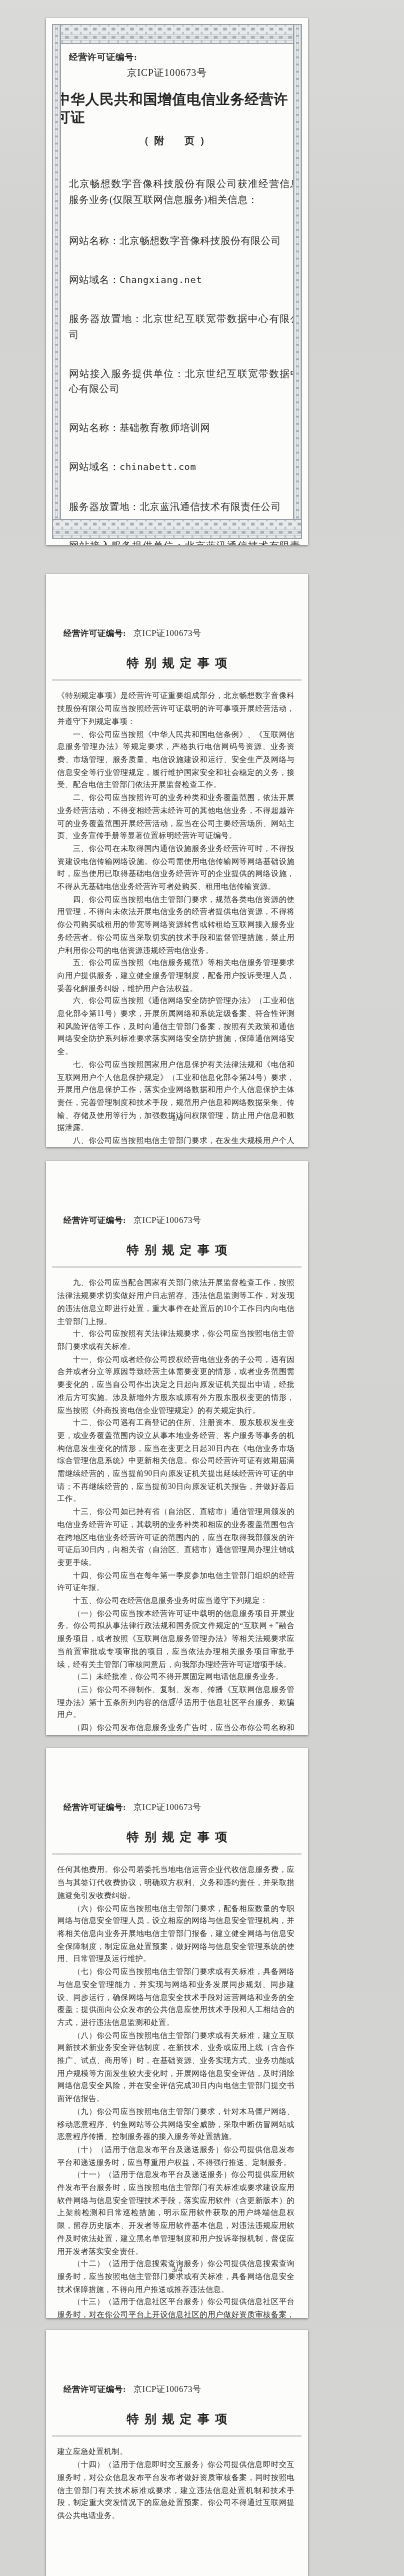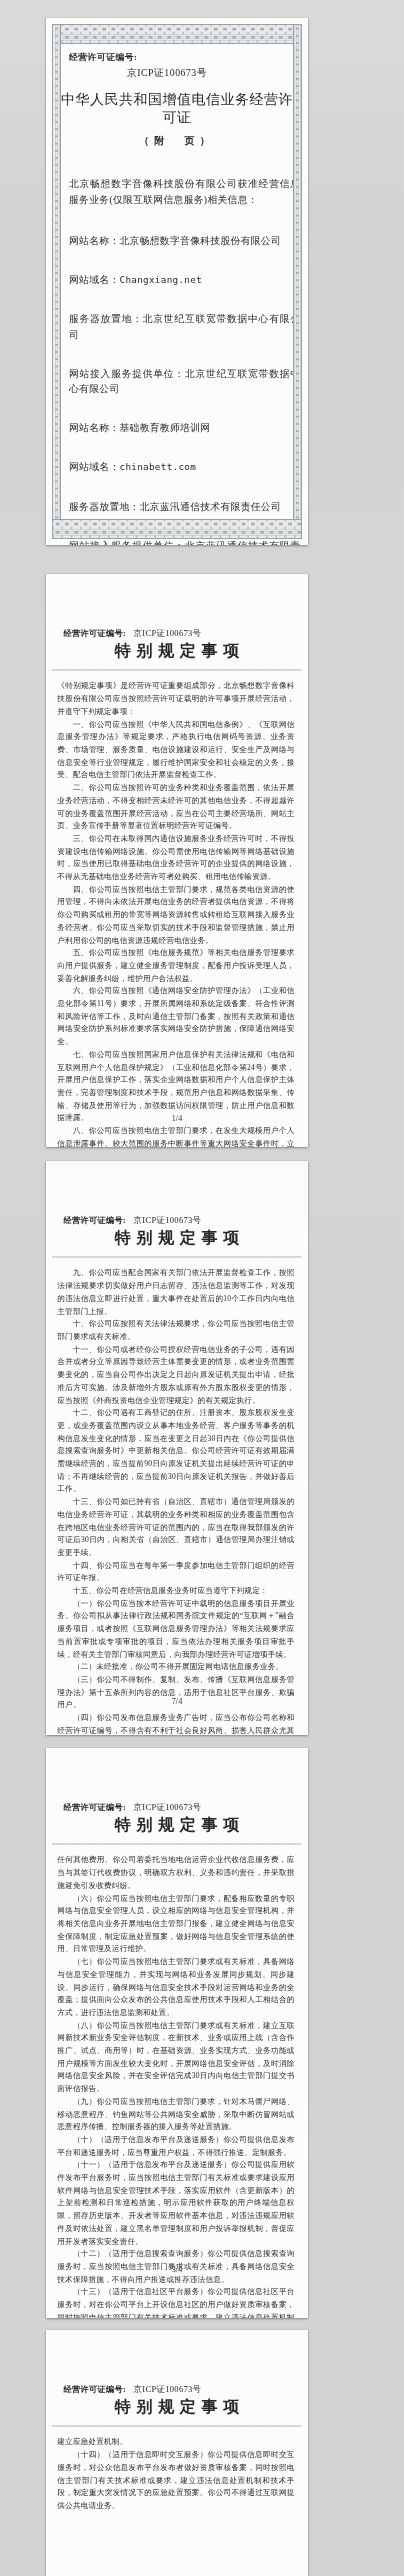--- a/index.html
+++ b/index.html
@@ -26,31 +26,31 @@
   .orn-v{top:6.2px;bottom:6.2px;width:6.7px;
     background:
       radial-gradient(circle 1.3px at 50% 50%, #a9afb4 98%, transparent) 0 0/6.7px 7.2px repeat,
       repeating-linear-gradient(90deg,#cfd4d7 0 0.5px,#e7e9eb 0.5px 2.1px);}
   .orn-left{left:6.2px;}
   .orn-right{right:6.2px;}
 
   .lic-head{margin:34px 28px 0 23px;font-size:8.8px;letter-spacing:0.5px;}
   .lic-head .lbl{font-weight:bold;}
   .lic-head .val{display:block;margin:3.1px 0 0 58px;font-size:9.8px;letter-spacing:0.5px;}
-  .lic-title{margin:11.3px 10.3px 0 10.3px;text-align:center;font-size:14px;font-weight:normal;letter-spacing:0.5px;}
+  .lic-title{margin:11.3px 10.3px 0 10.3px;text-align:left;font-size:14px;font-weight:bold;letter-spacing:0.5px;}
   .lic-subtitle{margin:6.2px 0 0 0;text-align:center;font-size:10px;font-weight:bold;letter-spacing:5.2px;}
   .lic-intro{margin:28px 7.7px 0 23px;font-size:9.8px;line-height:1.7;letter-spacing:0.3px;text-align:justify;}
   .lic-entries{margin:11.3px 7.7px 0 23px;}
   .entry{margin-top:24px;font-size:9.8px;line-height:1.55;letter-spacing:0.3px;text-align:justify;}
   .val.mono{font-family:"DejaVu Sans Mono","Liberation Mono",monospace;font-size:9.3px;}
 
   .sp-head{margin:54px 20.6px 0 17.5px;font-size:8.2px;letter-spacing:0.3px;}
   .sp-head .lbl{font-weight:bold;}
   .sp-head .val{margin-left:5.2px;font-size:8.5px;}
-  .sp-title{margin-top:1px;text-align:center;font-size:16px;font-weight:bold;letter-spacing:5.7px;text-indent:5.7px;font-family:Liberation Mono, monospace;}
+  .sp-title{margin-top:15px;text-align:center;font-size:12px;font-weight:bold;letter-spacing:5.7px;text-indent:5.7px;font-family:Liberation Mono, monospace;}
   .zig{display:block;margin:6.2px 6.2px 0 6.2px;}
   .sp-body{margin:8.2px 13.4px 0 11.3px;font-size:7.6px;line-height:12.7px;letter-spacing:0.2px;text-align:justify;}
   .para{text-indent:2.05em;}
   .cont{text-indent:0;}
   .page-no{position:absolute;left:0;right:0;text-align:center;font-size:8.2px;color:#333;}
   .pn1{bottom:24px;} .pn2{bottom:29px;} .pn3{bottom:44px;}
 </style>
 </head>
 <body>
 
@@ -147,21 +147,21 @@
       <span class="val">京ICP证100673号</span>
     </div>
     <div class="sp-title">特别规定事项</div>
     <svg class="zig" height="4.1" style="width:calc(100% - 12.4px)" viewBox="0 0 542 8" width="279">
         <rect width="100%" height="8" fill="url(#zz)"></rect>
       </svg>
     <div class="sp-body">
         <div class="para">九、你公司应当配合国家有关部门依法开展监督检查工作，按照法律法规要求切实做好用户日志留存、违法信息监测等工作，对发现的违法信息立即进行处置，重大事件在处置后的10个工作日内向电信主管部门上报。</div>
         <div class="para">十、你公司应按照有关法律法规要求，你公司应当按照电信主管部门要求或有关标准。</div>
         <div class="para">十一、你公司或者经你公司授权经营电信业务的子公司，遇有因合并或者分立等原因导致经营主体需要变更的情形，或者业务范围需要变化的，应当自公司作出决定之日起向原发证机关提出申请，经批准后方可实施。涉及新增外方股东或原有外方股东股权变更的情形，应当按照《外商投资电信企业管理规定》的有关规定执行。</div>
-        <div class="para">十二、你公司遇有工商登记的住所、注册资本、股东股权发生变更，或业务覆盖范围内设立从事本地业务经营、客户服务等事务的机构信息发生变化的情形，应当在变更之日起30日内在《你公司提供信息搜索查询服务时》中更新相关信息。你公司经营许可证有效期届满需继续经营的，应当提前90日向原发证机关提出延续经营许可证的申请；不再继续经营的，应当提前30日向原发证机关报告，并做好善后工作。</div>
+        <div class="para">十二、你公司遇有工商登记的住所、注册资本、股东股权发生变更，或业务覆盖范围内设立从事本地业务经营、客户服务等事务的机构信息发生变化的情形，应当在变更之日起30日内在《电信业务市场综合管理信息系统》中更新相关信息。你公司经营许可证有效期届满需继续经营的，应当提前90日向原发证机关提出延续经营许可证的申请；不再继续经营的，应当提前30日向原发证机关报告，并做好善后工作。</div>
         <div class="para">十三、你公司如已持有省（自治区、直辖市）通信管理局颁发的电信业务经营许可证，其载明的业务种类和相应的业务覆盖范围包含在跨地区电信业务经营许可证的范围内的，应当在取得我部颁发的许可证后30日内，向相关省（自治区、直辖市）通信管理局办理注销或变更手续。</div>
         <div class="para">十四、你公司应当在每年第一季度参加电信主管部门组织的经营许可证年报。</div>
         <div class="para">十五、你公司在经营信息服务业务时应当遵守下列规定：</div>
         <div class="para">（一）你公司应当按本经营许可证中载明的信息服务项目开展业务。你公司拟从事法律行政法规和国务院文件规定的“互联网＋”融合服务项目，或者按照《互联网信息服务管理办法》等相关法规要求应当前置审批或专项审批的项目，应当依法办理相关服务项目审批手续，经有关主管部门审核同意后，向我部办理经营许可证增项手续。</div>
         <div class="para">（二）未经批准，你公司不得开展固定网电话信息服务业务。</div>
         <div class="para">（三）你公司不得制作、复制、发布、传播《互联网信息服务管理办法》第十五条所列内容的信息，适用于信息社区平台服务、欺骗用户。</div>
         <div class="para">（四）你公司发布信息服务业务广告时，应当公布你公司名称和经营许可证编号，不得含有不利于社会良好风尚、损害人民群众尤其是青少年身心健康的内容。</div>
         <div class="para">（五）你公司向用户收费应当做到准确、合理，不得向用户收取信息服务项目中未标明的</div>
       </div>
     <div class="page-no pn2">7/4</div>

